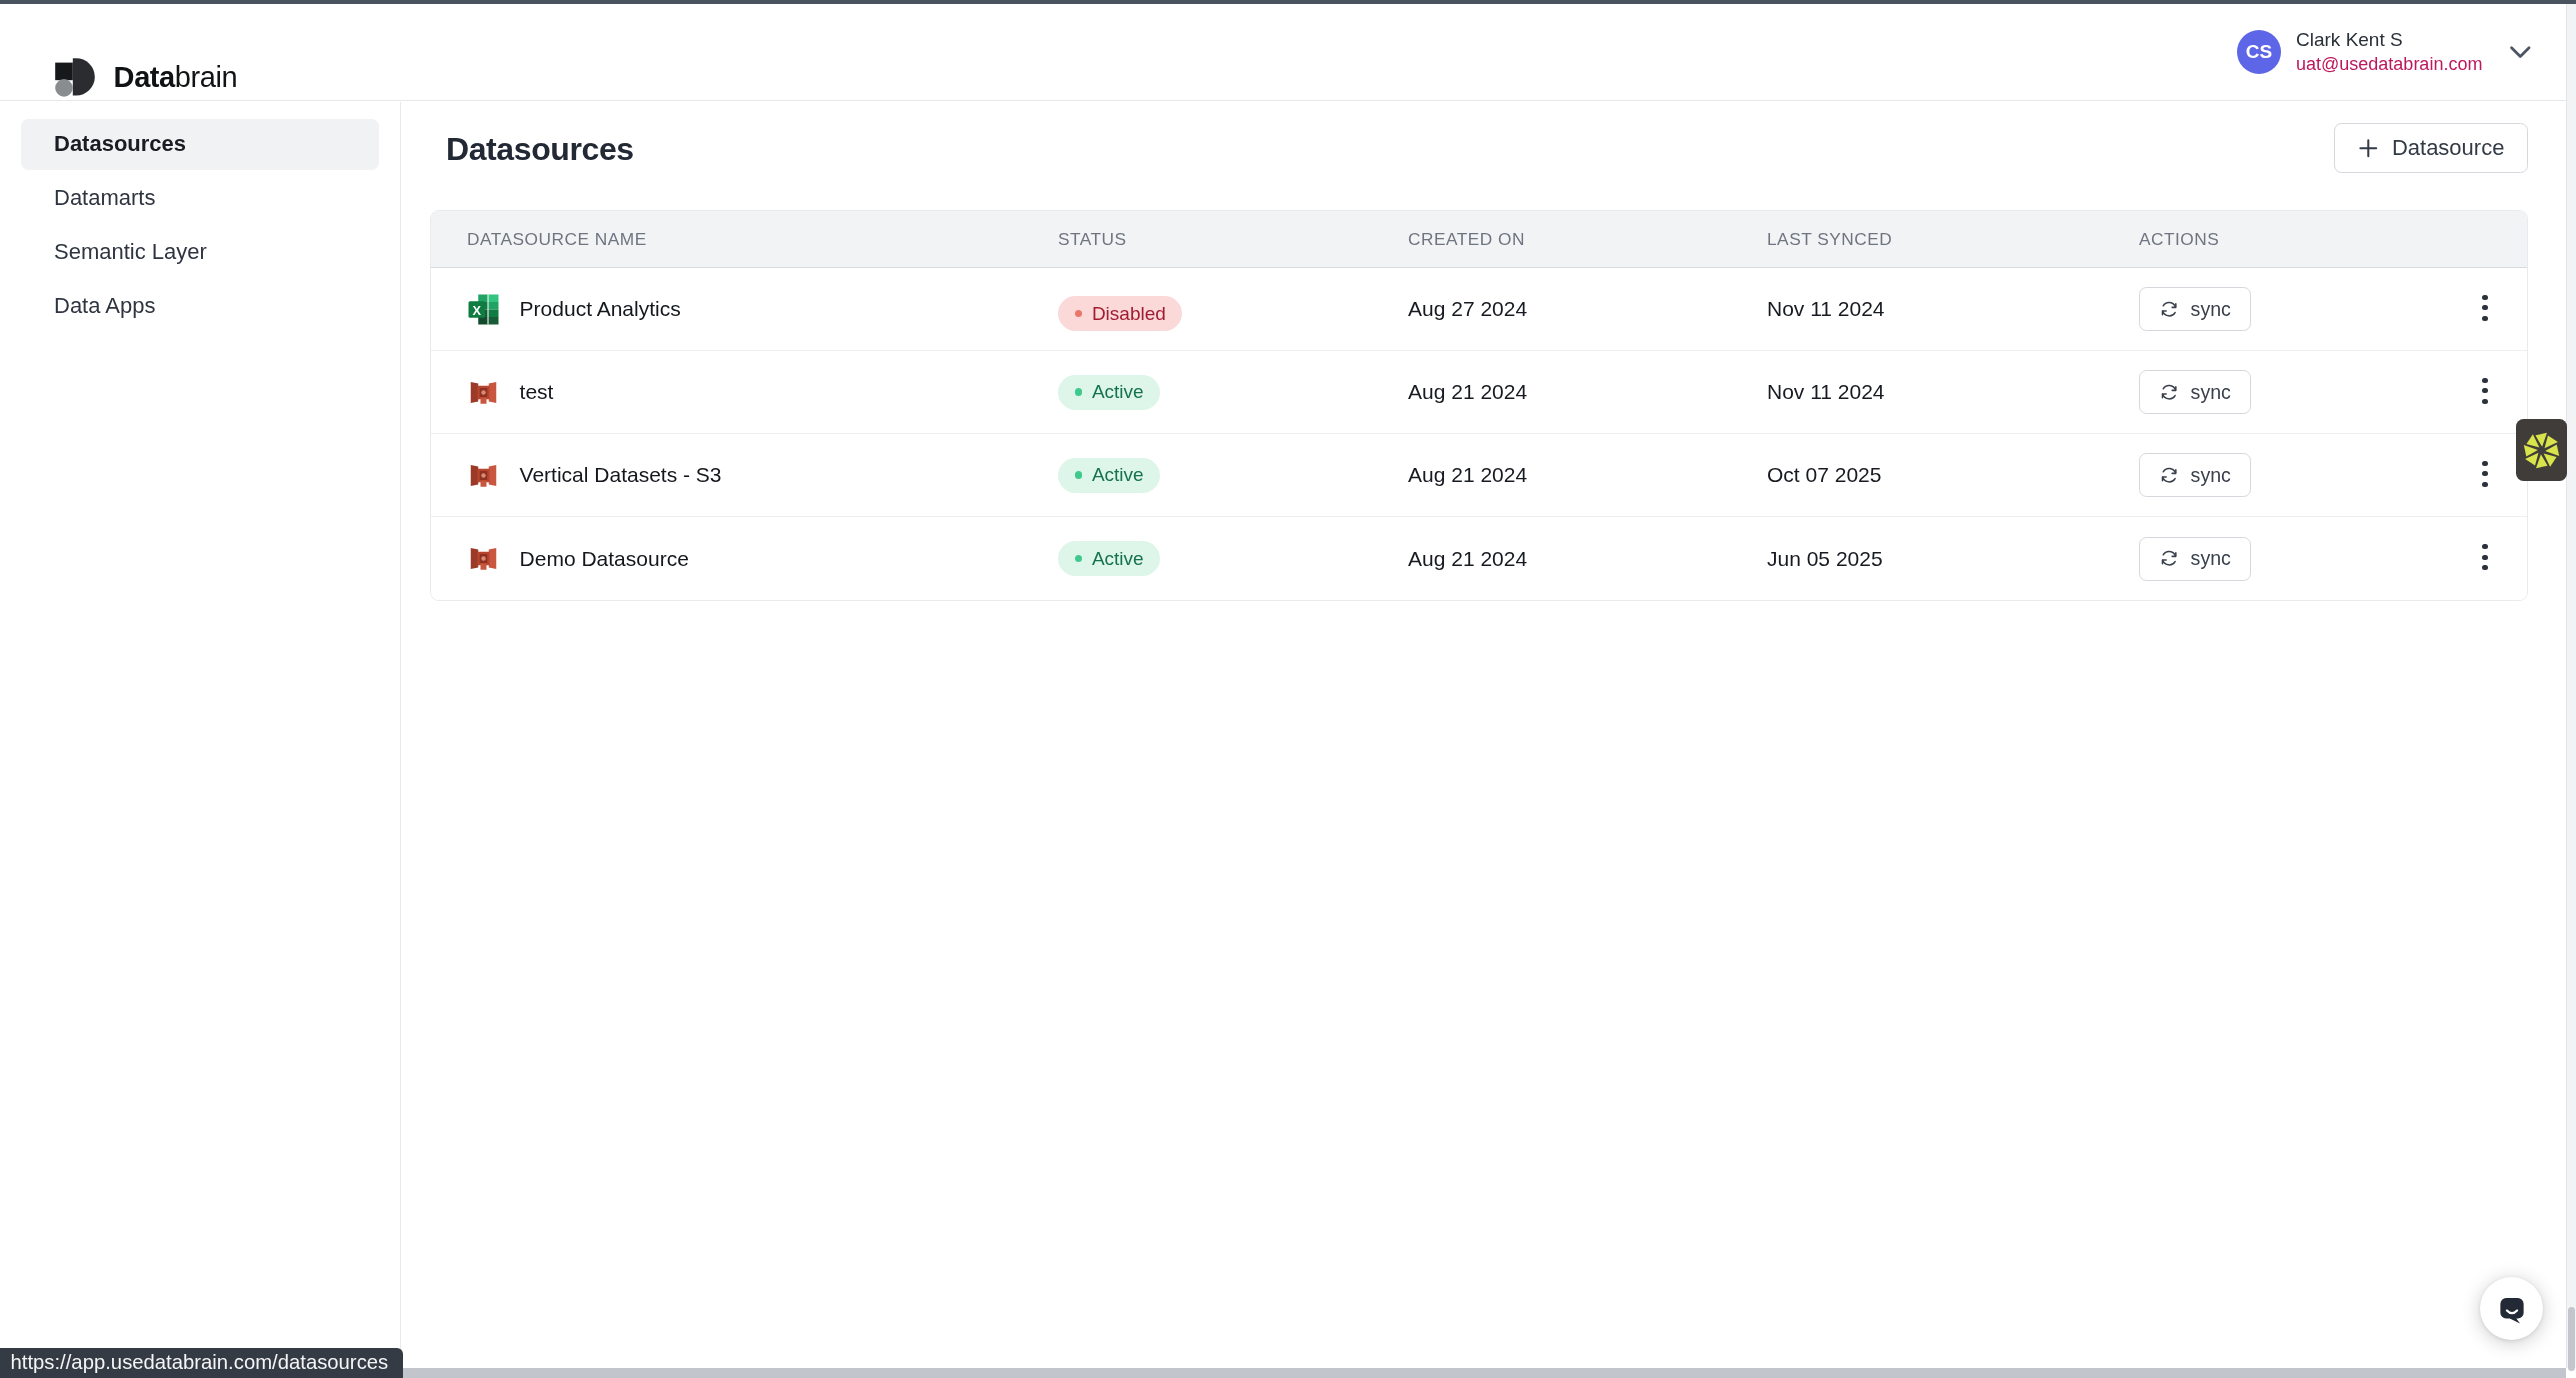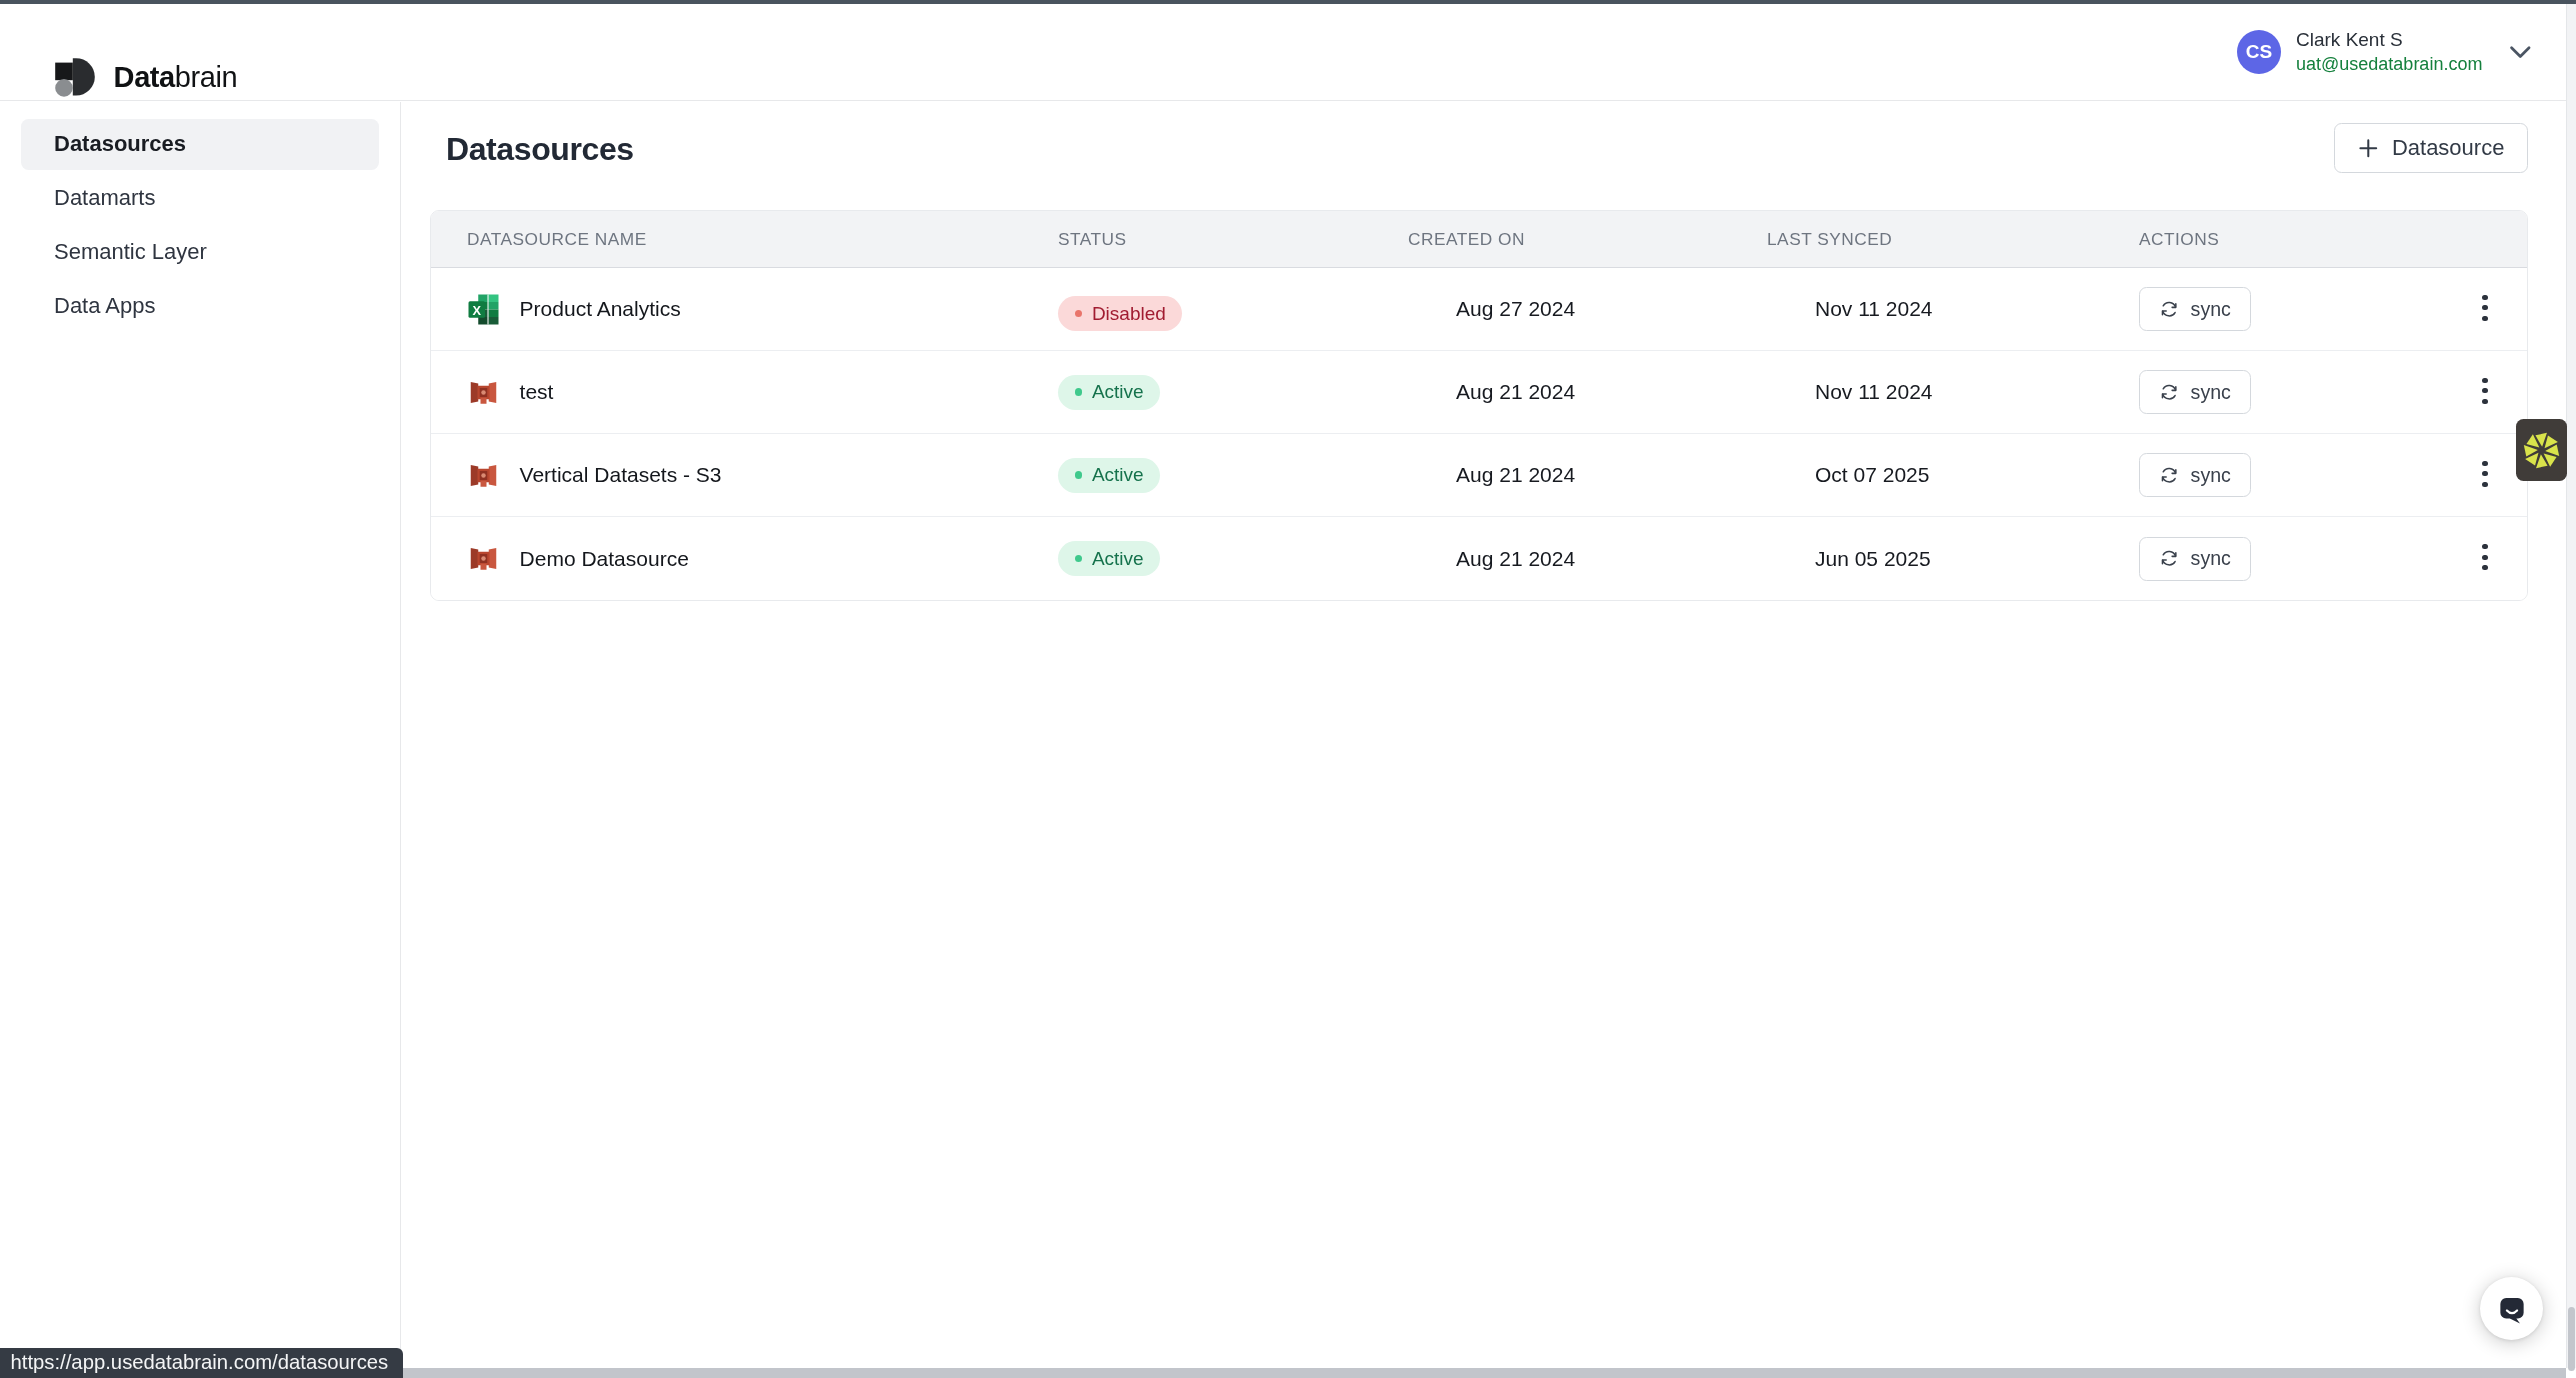--- a/index.html
+++ b/index.html
@@ -22,21 +22,21 @@
   .main-nav { display:flex; margin-left:32px; }
   .nav-item { display:flex; align-items:center; padding:0 20.3px; font-size:22px; color:#6e7580;
     position:relative; cursor:pointer; white-space:nowrap; }
   .nav-item.active { color:#1d2736; font-weight:700; }
   .nav-item.active::after { content:""; position:absolute; left:0; right:0; bottom:-0.8px; height:5.3px; background:#17181a; }
   .user { position:absolute; right:44px; top:0; height:100%; display:flex; align-items:center; gap:15px; }
   .avatar { width:44px; height:44px; border-radius:50%; background:#5d66e6; color:#fff; font-size:19px;
     display:flex; align-items:center; justify-content:center; font-weight:700; flex:0 0 auto; }
   .user-meta { display:flex; flex-direction:column; gap:3px; }
   .user-name { font-size:19px; color:#2a3039; }
-  .user-email { font-size:18px; color:#15803d; }
+  .user-email { font-size:18px; color:#be185d; }
   .chevron { margin-left:12px; display:flex; align-items:center; cursor:pointer; }
 
   
   .sidebar { position:absolute; top:102px; left:0; width:401px; bottom:0; background:#fff;
     border-right:0.8px solid #e7e8ea; padding-top:16.6px; z-index:3; }
   .side-item { margin:0 21px 3px; height:51px; display:flex; align-items:center; padding:0 33px;
     border-radius:7.5px; font-size:22px; color:#2f3540; cursor:pointer; white-space:nowrap; }
   .side-item.active { background:#f1f2f4; font-weight:700; color:#191c22; }
 
   
@@ -57,21 +57,21 @@
   .name-cell { display:flex; align-items:center; gap:19.6px; padding-left:36px; }
   .ds-icon-slot { width:33px; height:33px; display:flex; align-items:center; justify-content:center; flex:0 0 auto; }
   .name-label { font-size:21px; color:#14171c; }
   .badge { display:inline-flex; align-items:center; gap:9.8px; height:35px; padding:0 16.6px; border-radius:18px;
     font-size:19px; width:max-content; }
   .badge .dot { width:7.5px; height:7.5px; border-radius:50%; }
   .badge-disabled { background:#fbd9d9; color:#a11c31;margin-top:9px; }
   .badge-disabled .dot { background:#e9756b; }
   .badge-active { background:#def6e9; color:#15724c; }
   .badge-active .dot { background:#3fc98c; }
-  .cell-date { font-size:21px; color:#171a20;margin-left:48px; }
+  .cell-date { font-size:21px; color:#171a20; }
   .actions-cell { display:flex; align-items:flex-start; justify-content:space-between; padding-right:32px; }
   .sync-btn { display:flex; align-items:center; gap:11.3px; height:44px; padding:0 19px; border:0.8px solid #d4d8dd;
     border-radius:7.5px; background:#fff; font-size:19.6px; color:#3a414c; cursor:pointer; }
   .kebab { display:flex; flex-direction:column; gap:5.3px; padding:7.5px; cursor:pointer; }
   .kebab span { width:5.3px; height:5.3px; border-radius:50%; background:#2c323c; }
 
   
   .edge-widget { position:absolute; right:9px; top:419px; width:51px; height:62px; background:#403c39;
     border-radius:7.5px; display:flex; align-items:center; justify-content:center; z-index:7; cursor:pointer; }
 

